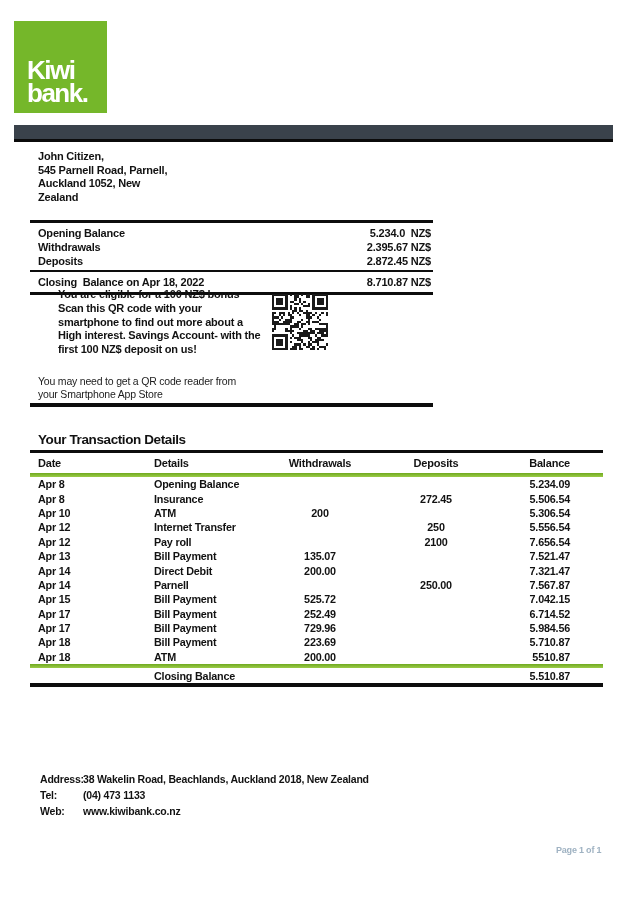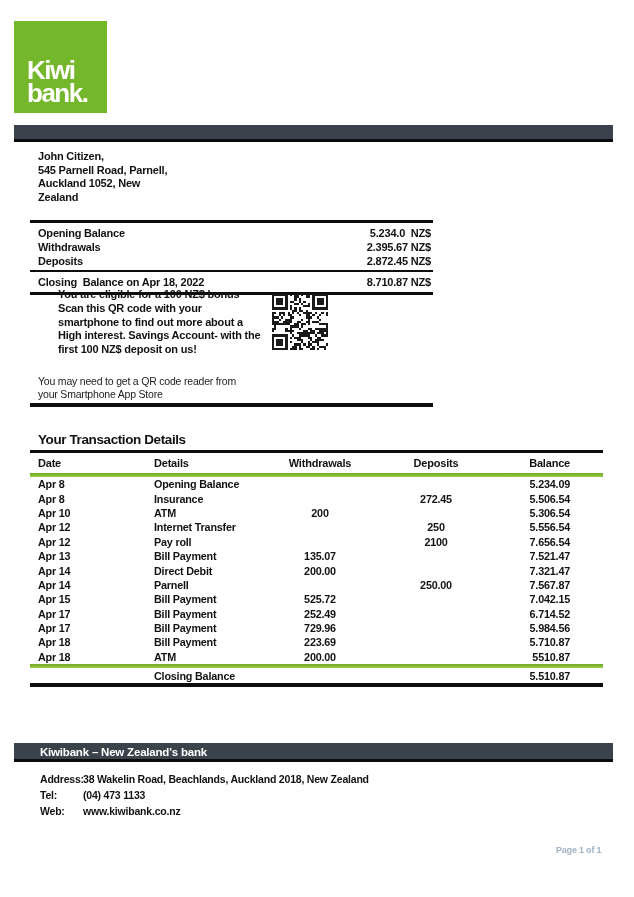--- a/index.html
+++ b/index.html
@@ -468,23 +468,20 @@
     <div class="txn-row closing">
       <span class="c0"></span>
       <span class="c1">Closing Balance</span>
       <span class="c2"></span>
       <span class="sp"></span>
       <span class="c3"></span>
       <span class="c4">5.510.87</span>
     </div>
   </div>
 
-  <div class="footer-bar">
-    <span>Kiwibank – New Zealand's bank</span>
-  </div>
   <div class="footer-rows">
     <div class="f-row">
       <span class="f-lbl">Address:</span>
       <span>38 Wakelin Road, Beachlands, Auckland 2018, New Zealand</span>
     </div>
     <div class="f-row">
       <span class="f-lbl">Tel:</span>
       <span>(04) 473 1133</span>
     </div>
     <div class="f-row">

